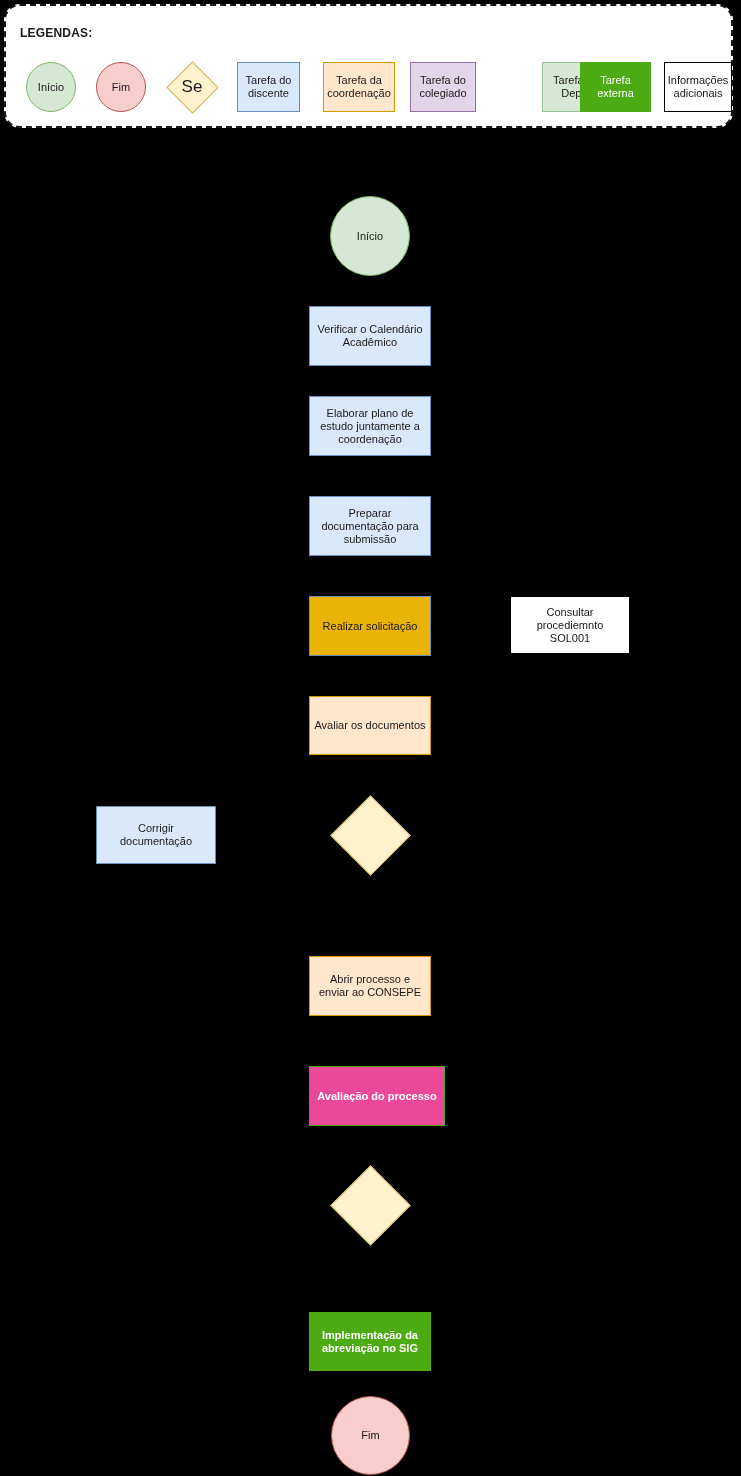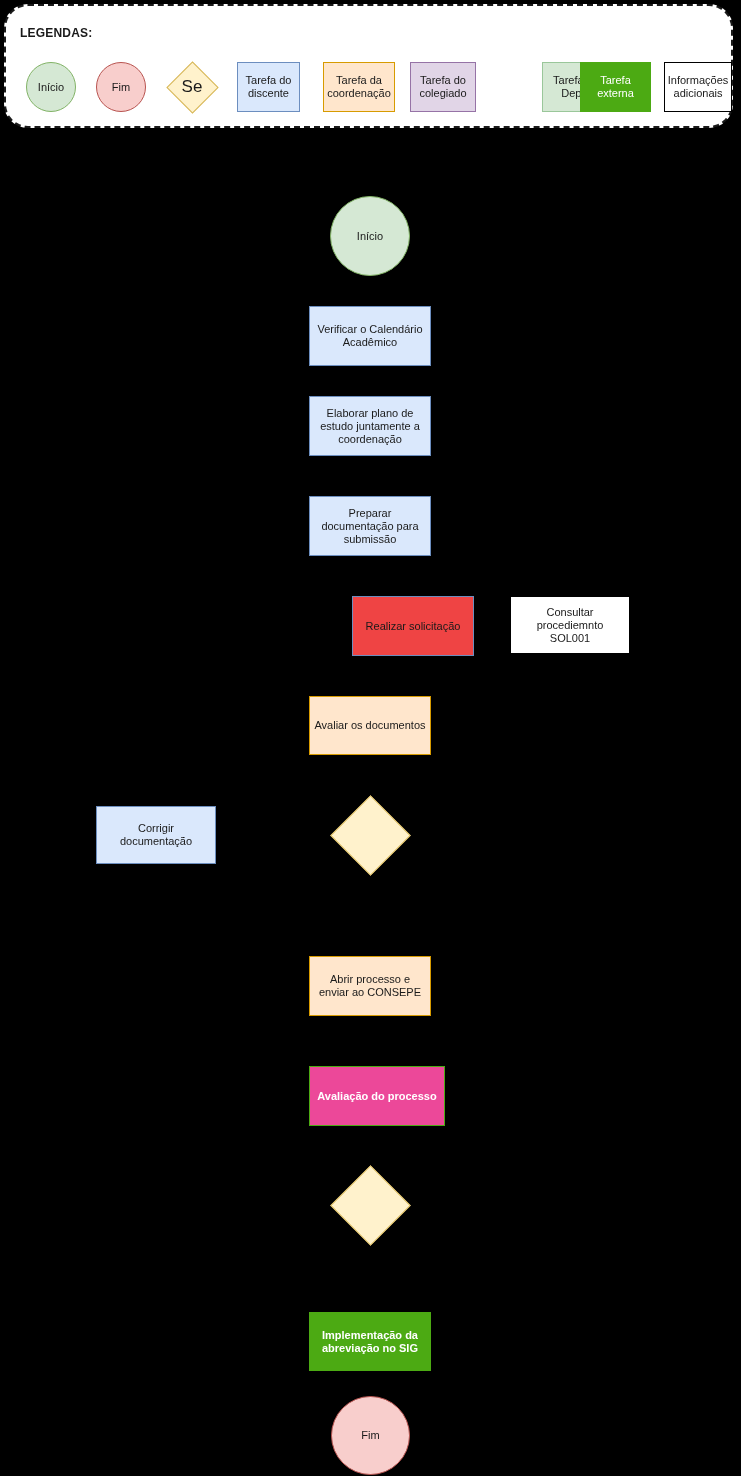--- a/index.html
+++ b/index.html
@@ -19,21 +19,21 @@
 
   
   #legend-panel {
     position: absolute;
     left: 4px;
     top: 4px;
     width: 729px;
     height: 124px;
     background: #ffffff;
     border: 2px dashed #1a1a1a;
-    border-radius: 24px;
+    border-radius: 16px;
     box-sizing: border-box;
   }
   #legend-title {
     position: absolute;
     left: 14px;
     top: 20px;
     font-size: 12px;
     font-weight: bold;
     color: #1a1a1a;
     letter-spacing: 0.2px;
@@ -144,21 +144,21 @@
       <div class="lg bold" style="left: 574px; top: 56px; width: 71px; height: 50px; background: rgb(76, 170, 19); border: 1px solid rgb(76, 170, 19); color: rgb(255, 255, 255);">Tarefa externa</div>
       <div class="lg" style="left: 658px; top: 56px; width: 68px; height: 50px; background: rgb(255, 255, 255); border: 1px solid rgb(0, 0, 0); color: rgb(26, 26, 26);">Informações adicionais</div>
     </div>
 </div>
 
 <div id="flow-canvas">
     <div class="node ellipse" style="left: 330px; top: 196px; width: 80px; height: 80px; background: rgb(213, 232, 212); border: 1px solid rgb(130, 179, 102); color: rgb(26, 26, 26);">Início</div>
     <div class="node" style="left: 309px; top: 306px; width: 122px; height: 60px; background: rgb(218, 232, 252); border: 1px solid rgb(108, 142, 191); color: rgb(26, 26, 26);">Verificar o Calendário Acadêmico</div>
     <div class="node" style="left: 309px; top: 396px; width: 122px; height: 60px; background: rgb(218, 232, 252); border: 1px solid rgb(108, 142, 191); color: rgb(26, 26, 26);">Elaborar plano de estudo juntamente a coordenação</div>
     <div class="node" style="left: 309px; top: 496px; width: 122px; height: 60px; background: rgb(218, 232, 252); border: 1px solid rgb(108, 142, 191); color: rgb(26, 26, 26);">Preparar documentação para submissão</div>
-    <div class="node" style="left: 309px; top: 596px; width: 122px; height: 60px; background: #ef4444; border: 1px solid rgb(108, 142, 191); color: rgb(26, 26, 26); margin-left: 43px;">Realizar solicitação</div>
+    <div class="node" style="left: 309px; top: 596px; width: 122px; height: 60px; background: #eab308; border: 1px solid rgb(108, 142, 191); color: rgb(26, 26, 26);">Realizar solicitação</div>
     <div class="node" style="left: 510px; top: 596px; width: 120px; height: 58px; background: rgb(255, 255, 255); border: 1px solid rgb(0, 0, 0); color: rgb(26, 26, 26);">Consultar procediemnto SOL001</div>
     <div class="node" style="left: 309px; top: 696px; width: 122px; height: 59px; background: rgb(255, 230, 204); border: 1px solid rgb(215, 155, 0); color: rgb(26, 26, 26);">Avaliar os documentos</div>
     <div class="node" style="left: 96px; top: 806px; width: 120px; height: 58px; background: rgb(218, 232, 252); border: 1px solid rgb(108, 142, 191); color: rgb(26, 26, 26);">Corrigir documentação</div>
     <div class="diamond-wrap" style="left: 330px; top: 795px; width: 80px; height: 80px;">
       <div class="diamond-shape" style="background: rgb(255, 242, 204); border: 1px solid rgb(214, 182, 86); width: 57px; height: 57px; margin-left: -28.5px; margin-top: -28.5px;"></div>
       <div class="diamond-label" style="color: rgb(26, 26, 26);"></div>
     </div>
     <div class="node" style="left: 309px; top: 956px; width: 122px; height: 60px; background: rgb(255, 230, 204); border: 1px solid rgb(215, 155, 0); color: rgb(26, 26, 26);">Abrir processo e enviar ao CONSEPE</div>
     <div class="node bold" style="left: 309px; top: 1066px; width: 136px; height: 60px; background: #ec4899; border: 1px solid rgb(76, 170, 19); color: rgb(255, 255, 255);">Avaliação do processo</div>
     <div class="diamond-wrap" style="left: 330px; top: 1165px; width: 80px; height: 80px;">

